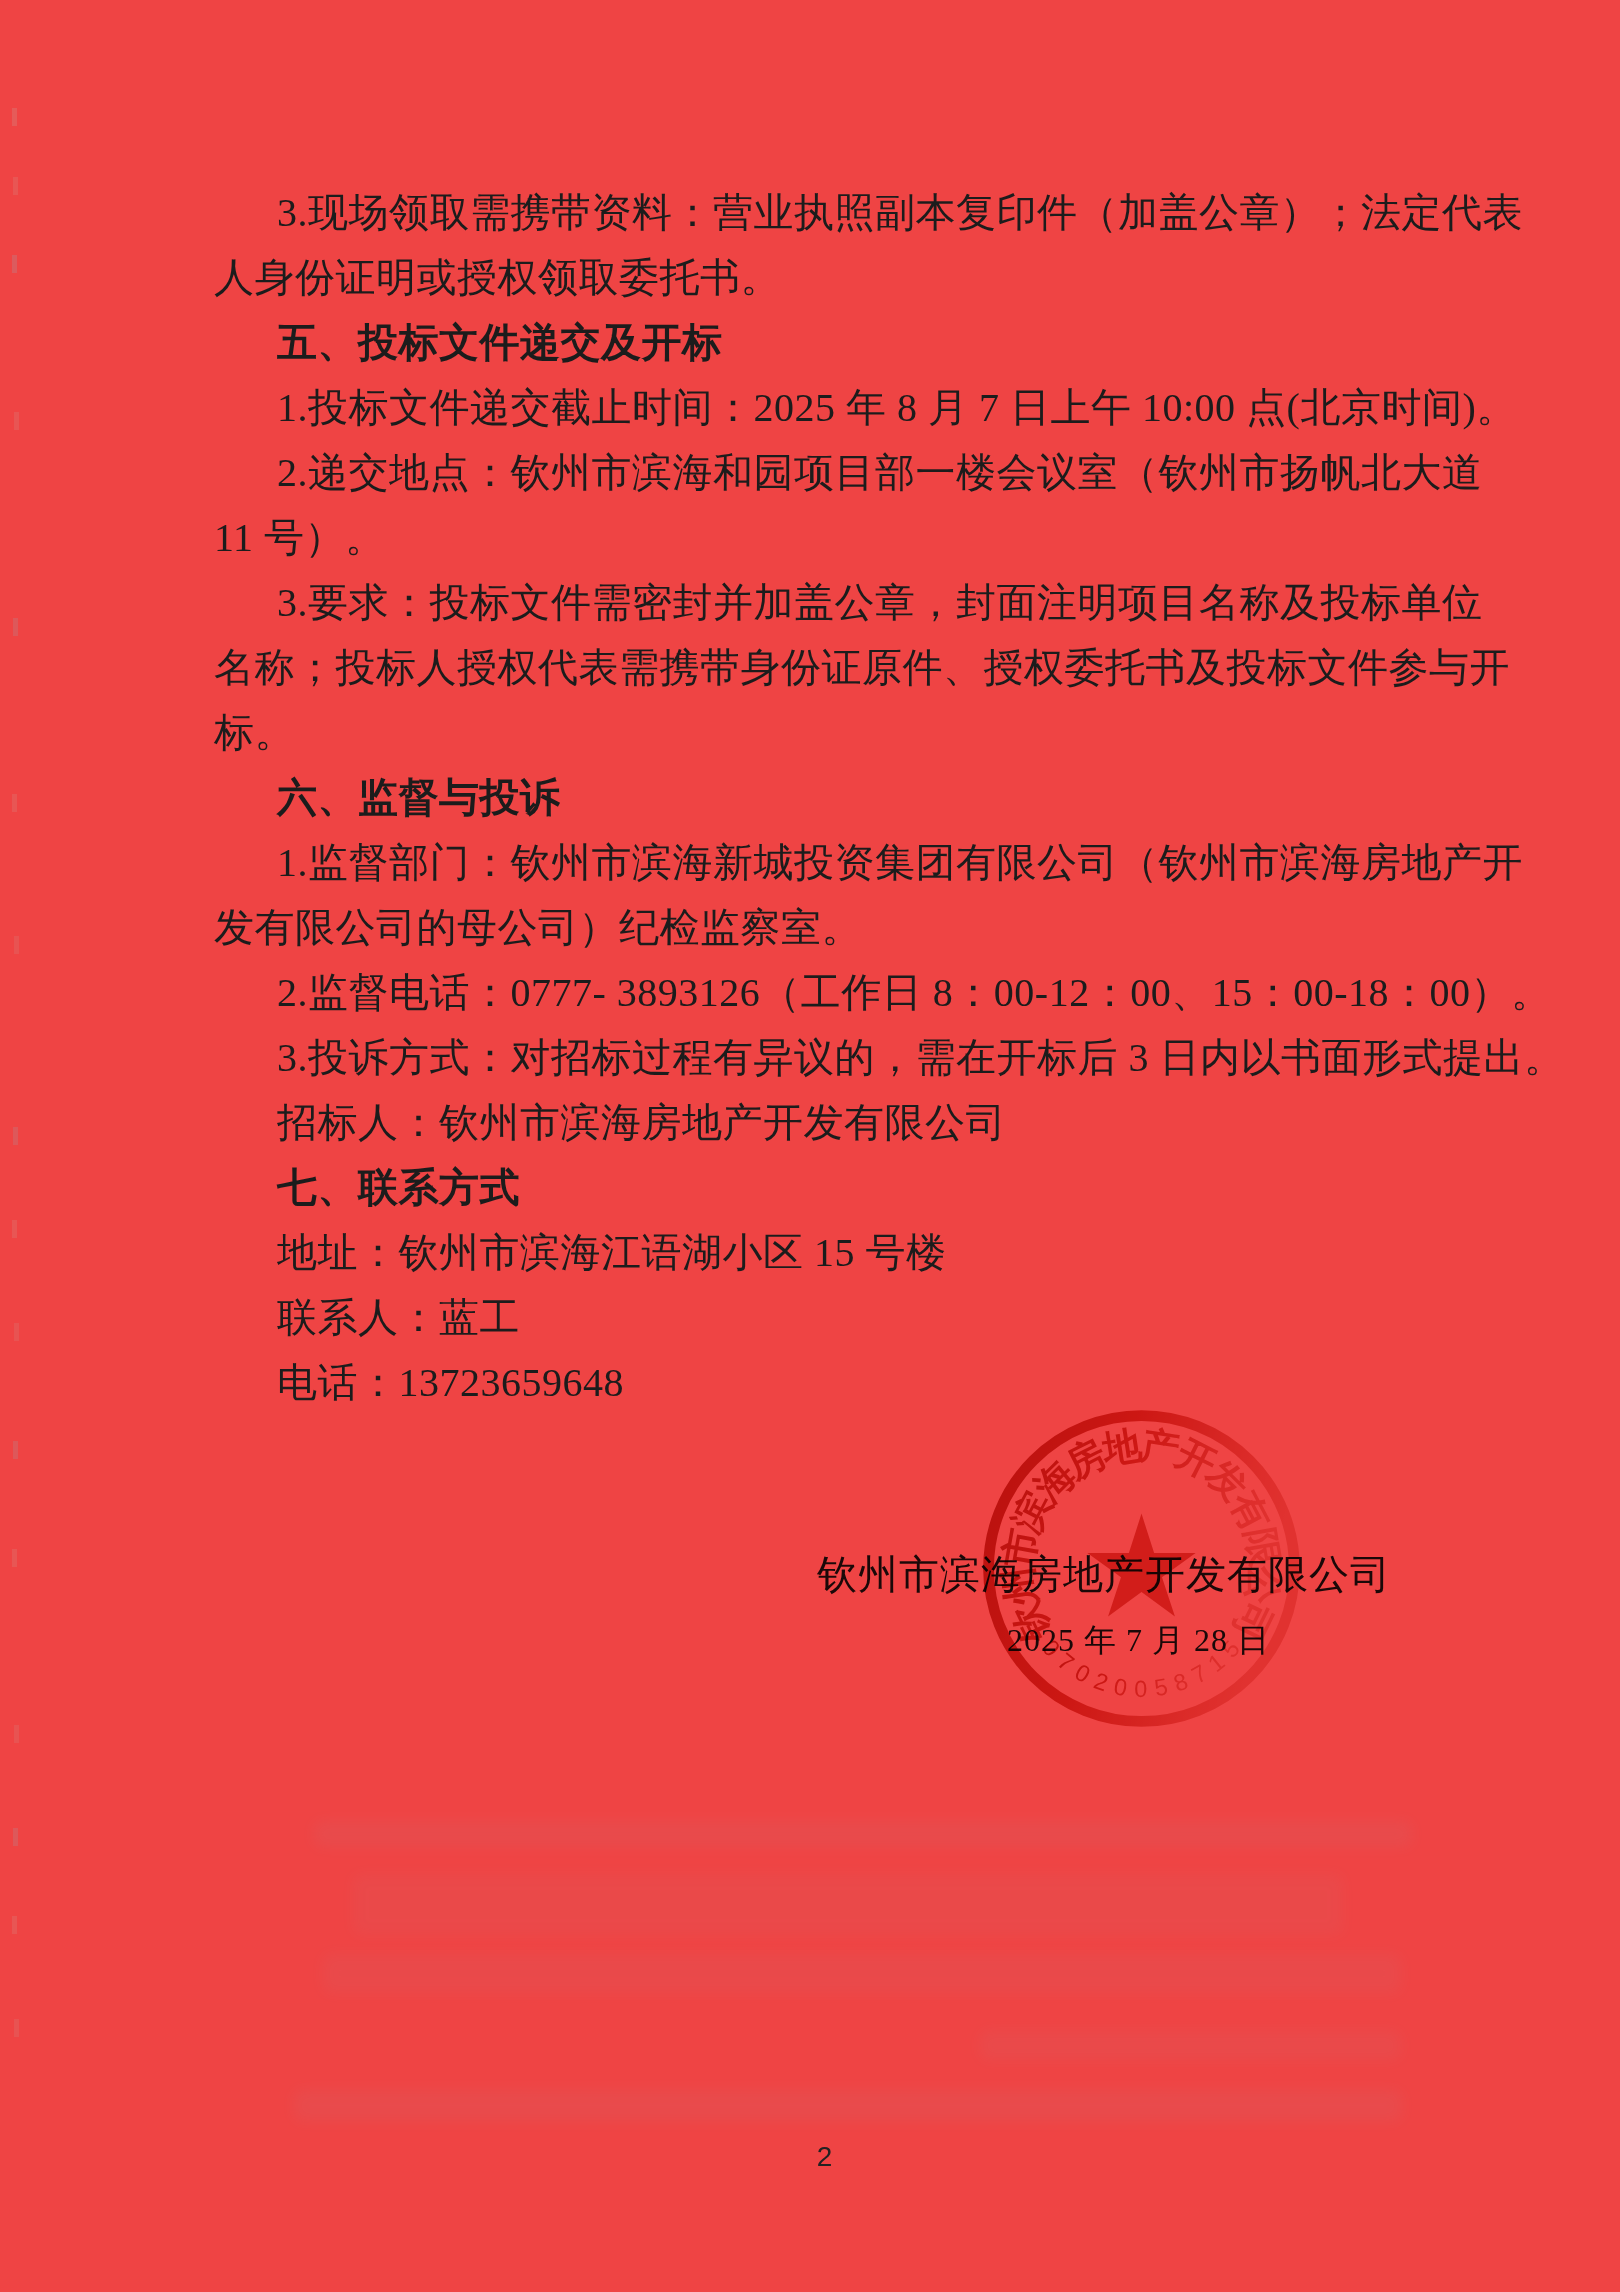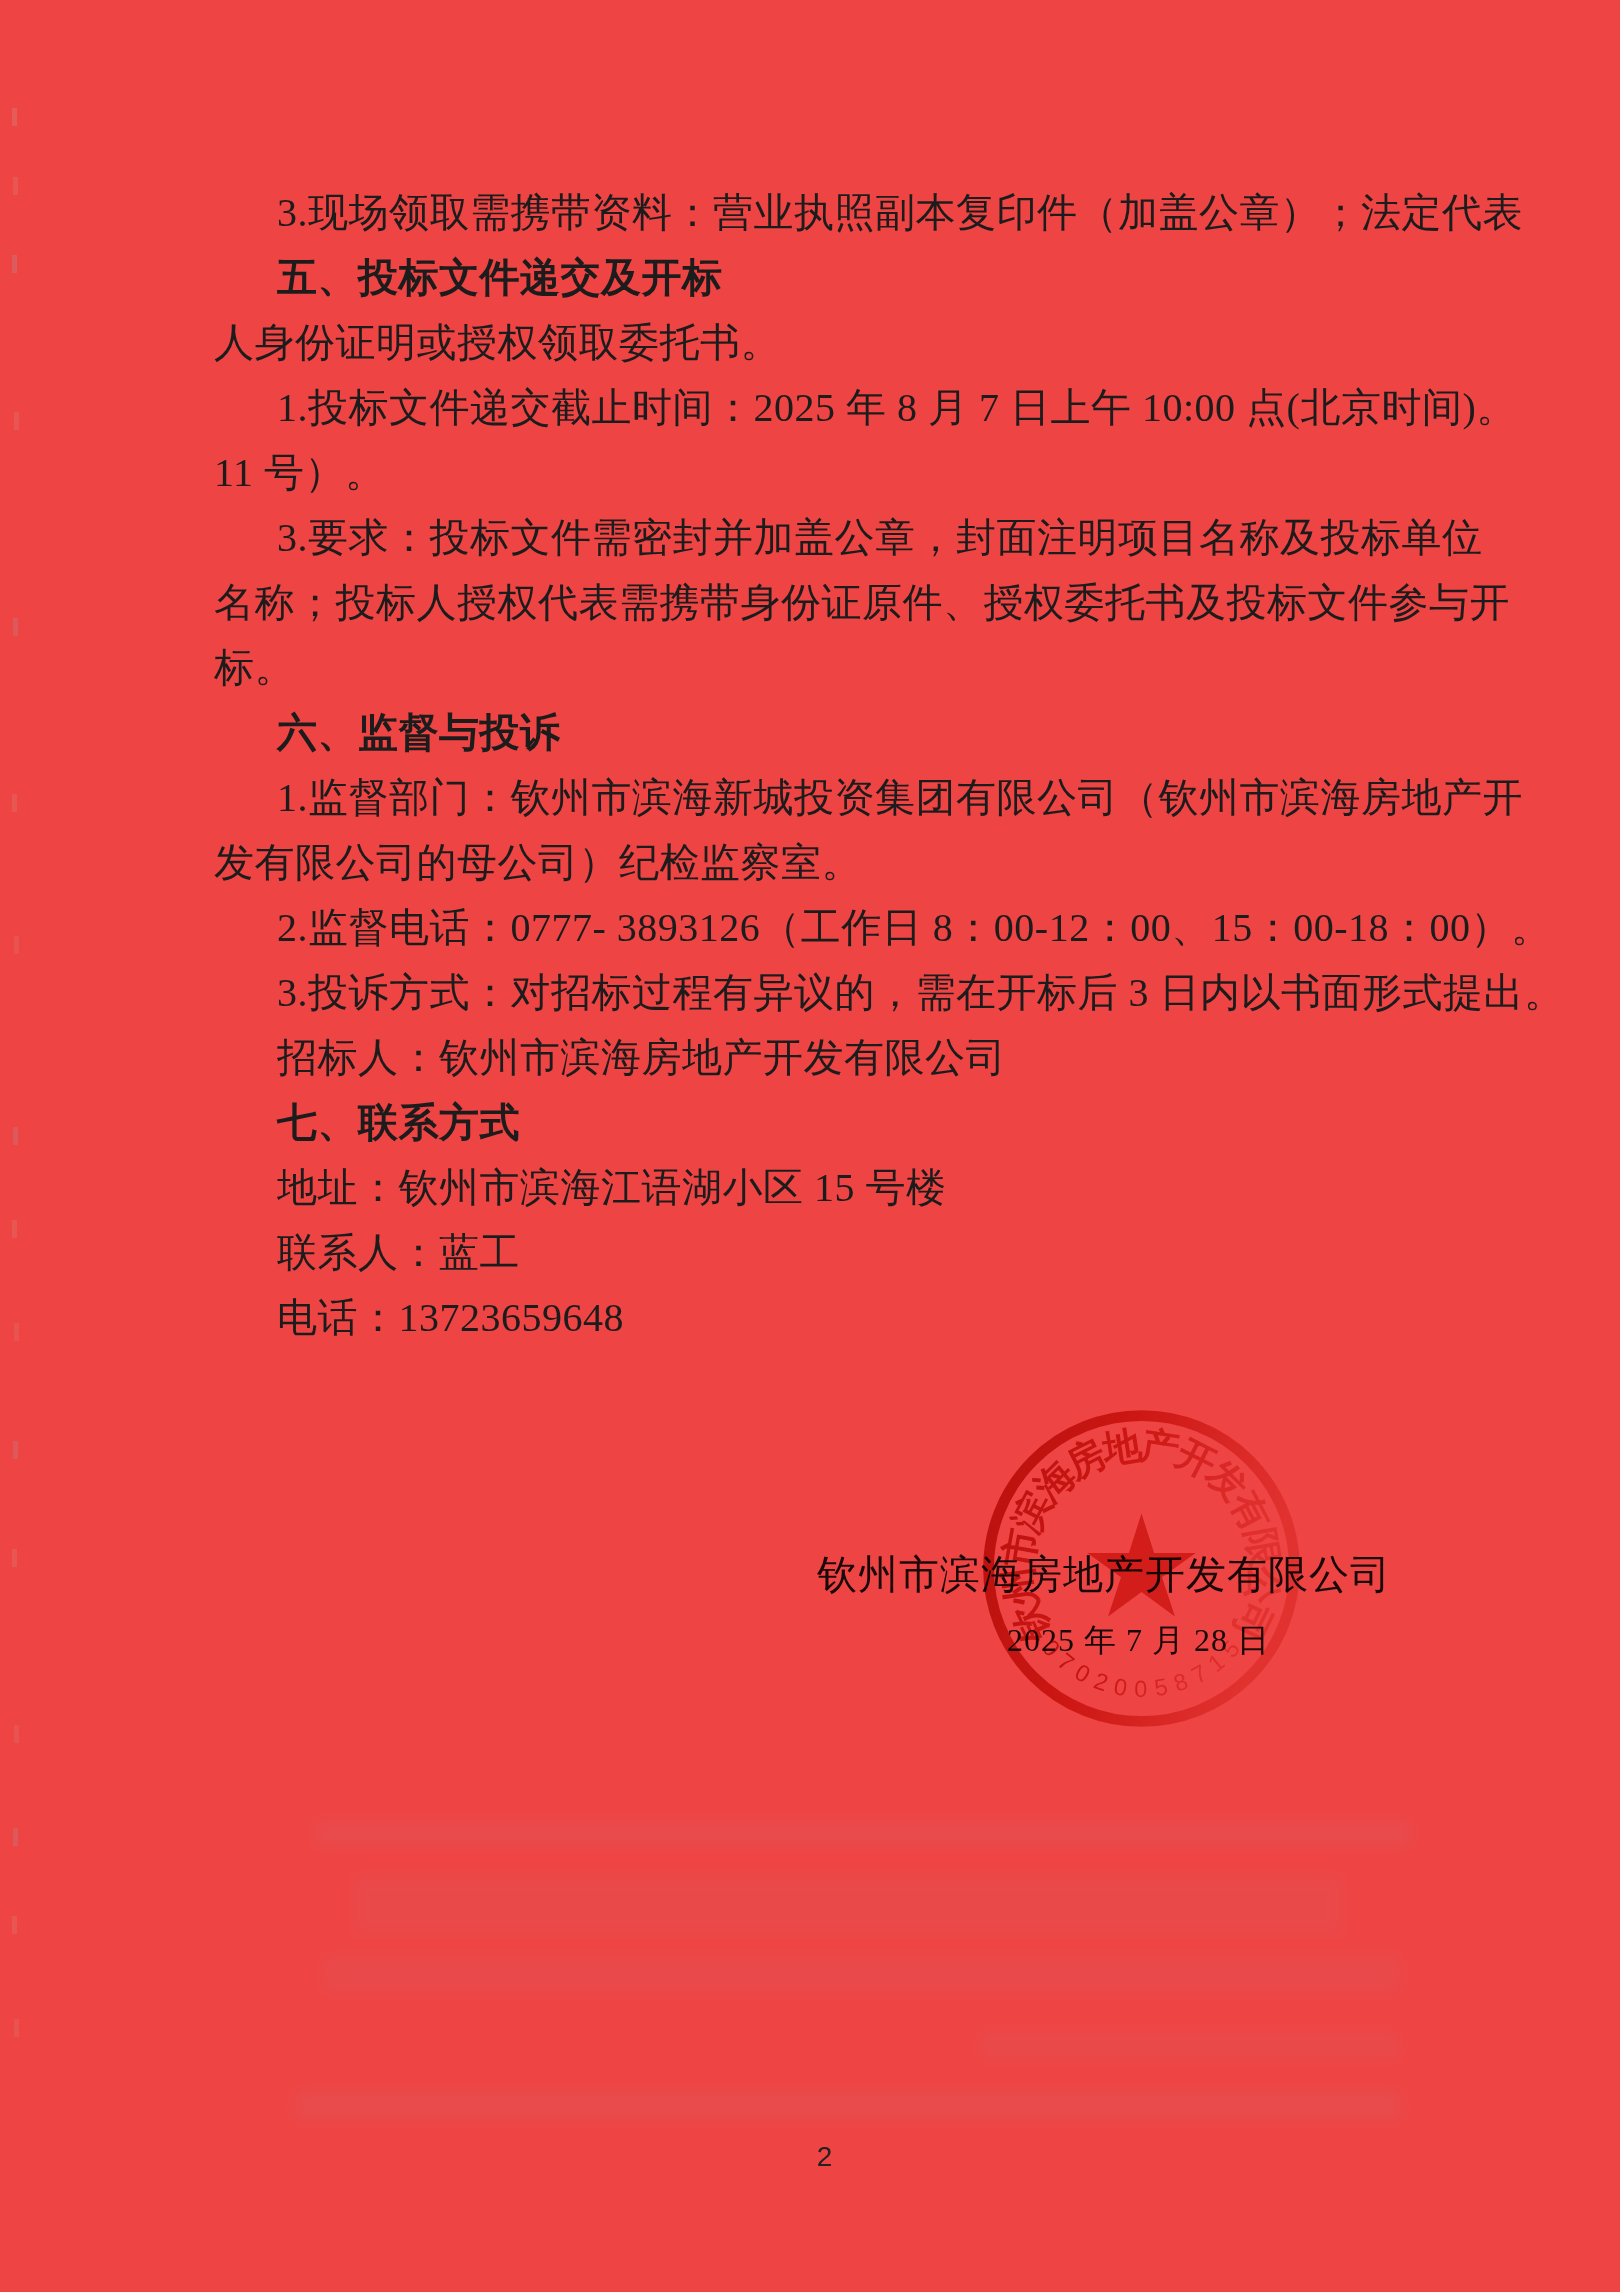--- a/index.html
+++ b/index.html
@@ -76,23 +76,24 @@
 </style>
 </head>
 <body>
 
 <div class="page">
 
   <div class="edge-marks"></div>
 
   <main class="content">
       <p class="line indent">3.现场领取需携带资料：营业执照副本复印件（加盖公章）；法定代表</p>
+      <p class="line">人身份证明或授权领取委托书。</p>
       <p class="line indent bold">五、投标文件递交及开标</p>
-      <p class="line">人身份证明或授权领取委托书。</p>
       <p class="line indent">1.投标文件递交截止时间：2025 年 8 月 7 日上午 10:00 点(北京时间)。</p>
+      <p class="line indent">2.递交地点：钦州市滨海和园项目部一楼会议室（钦州市扬帆北大道</p>
       <p class="line">11 号）。</p>
       <p class="line indent">3.要求：投标文件需密封并加盖公章，封面注明项目名称及投标单位</p>
       <p class="line">名称；投标人授权代表需携带身份证原件、授权委托书及投标文件参与开</p>
       <p class="line">标。</p>
       <p class="line indent bold">六、监督与投诉</p>
       <p class="line indent">1.监督部门：钦州市滨海新城投资集团有限公司（钦州市滨海房地产开</p>
       <p class="line">发有限公司的母公司）纪检监察室。</p>
       <p class="line indent">2.监督电话：0777- 3893126（工作日 8：00-12：00、15：00-18：00）。</p>
       <p class="line indent">3.投诉方式：对招标过程有异议的，需在开标后 3 日内以书面形式提出。</p>
       <p class="line indent">招标人：钦州市滨海房地产开发有限公司</p>

